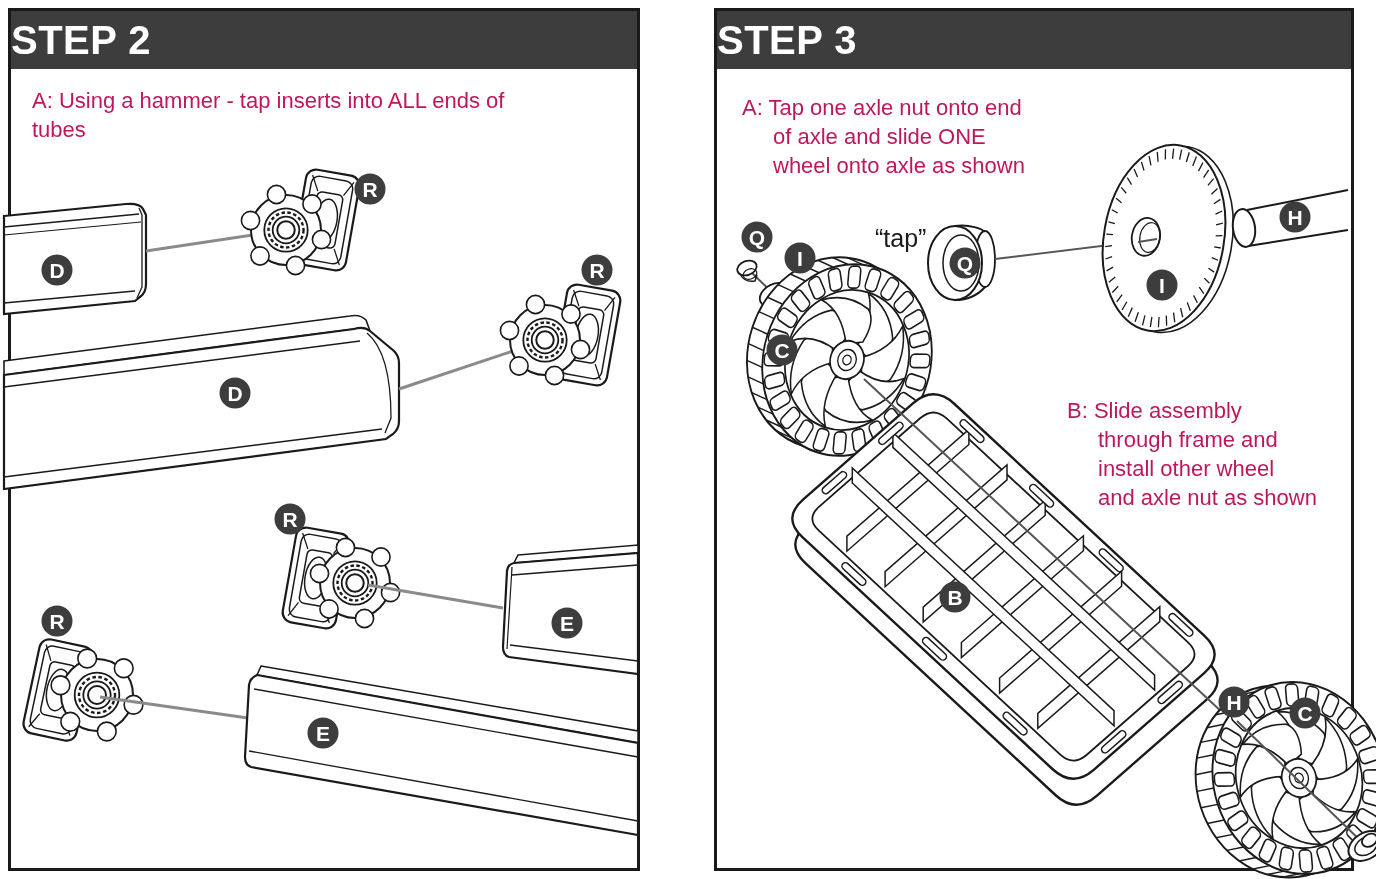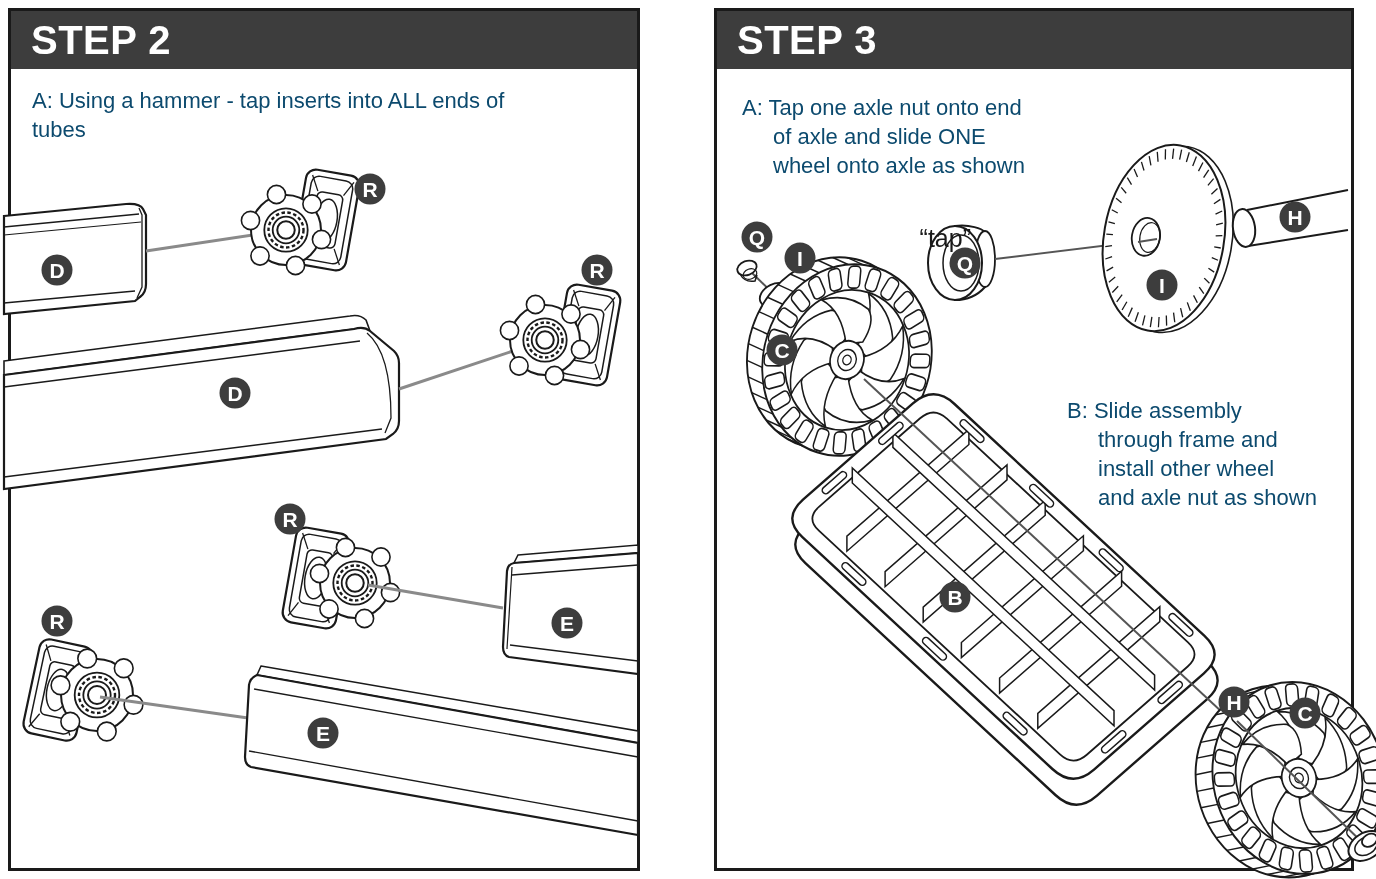--- a/index.html
+++ b/index.html
@@ -1,22 +1,22 @@
 <!DOCTYPE html>
 <html><head>
 <meta charset="utf-8">
 <style>
   html,body{margin:0;padding:0;background:#fff}
   body{width:1376px;height:879px;position:relative;font-family:"Liberation Sans",sans-serif;overflow:hidden}
   .panel{position:absolute;border:3px solid #1a1a1a;background:#fff}
   .panel-header{position:relative;z-index:3;height:58px;background:#3d3d3d;color:#fff;
-    font-weight:bold;font-size:40px;line-height:58px;padding-left:20px;letter-spacing:.5px}
-  .inst{position:absolute;z-index:2;font-size:22px;line-height:29px;color:#0c4a6e;white-space:pre-line}
+    font-weight:bold;font-size:40px;line-height:58px;letter-spacing:.5px}
+  .inst{position:absolute;z-index:2;font-size:22px;line-height:29px;color:#be185d;white-space:pre-line}
   .hang{padding-left:31px;text-indent:-31px}
-  .tap-note{position:absolute;z-index:2;font-size:25px;color:#1a1a1a;text-align:right}
+  .tap-note{position:absolute;z-index:2;font-size:25px;color:#1a1a1a;text-align:left}
   svg.art{position:absolute;left:-3px;top:-3px;z-index:1;overflow:visible}
   .badge circle{fill:#3d3d3d;stroke:none}
   .badge text{fill:#ffffff;font:700 21px "Liberation Sans",sans-serif;text-anchor:middle}
 </style>
 </head>
 <body>
 
 <div class="panel" style="left:8px;top:8px;width:626px;height:857px">
   <div class="panel-header">
     <span>STEP 2</span>

